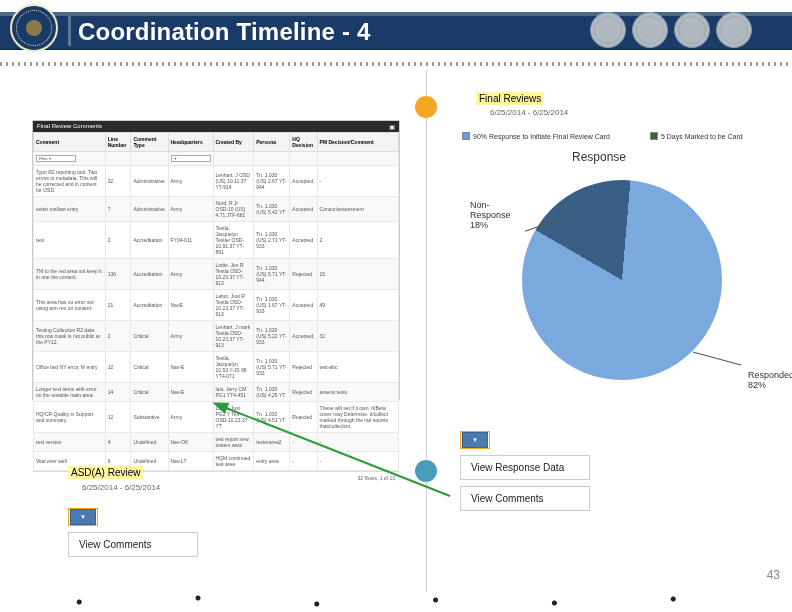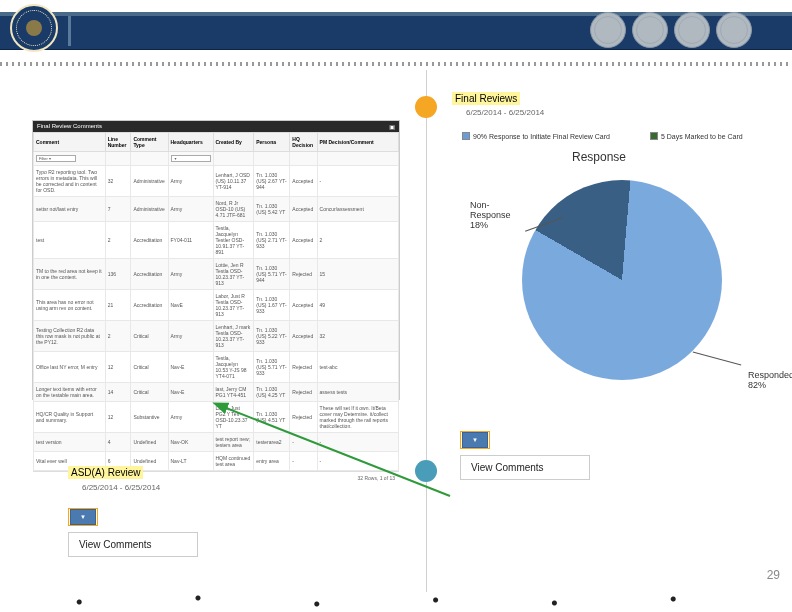--- a/index.html
+++ b/index.html
@@ -191,21 +191,21 @@
     left: 383px; top: 26px;
     background: #f5a623;
   }
   .dot-teal {
     left: 383px; top: 390px;
     background: #4a9db8;
   }
 
   .final-reviews {
     position: absolute;
-    left: 420px;
+    left: 444px;
     top: 22px;
     font-size: 10px;
   }
   .hl {
     background: #fff59d;
     padding: 1px 3px;
     display: inline-block;
   }
   .tiny-date {
     font-size: 8px;
@@ -321,20 +321,21 @@
     display: inline-block;
   }
 </style>
 </head>
 <body>
 
 <div class="header-main">
   <div class="header-bar"></div>
   <div class="dod-seal"></div>
   <div class="title-divider"></div>
+  <div class="title">Coordination Timeline - 4</div>
   <div class="mini-seal ms1"></div>
   <div class="mini-seal ms2"></div>
   <div class="mini-seal ms3"></div>
   <div class="mini-seal ms4"></div>
 </div>
 
 <div class="torn-top"></div>
 
 <div class="content">
 
@@ -518,29 +519,30 @@
         <path d="M0,0 L0,6 L8,3 z" fill="#2e9a3a"></path>
       </marker>
     </defs>
     <line x1="248" y1="96" x2="14" y2="4" stroke="#2e9a3a" stroke-width="2" marker-end="url(#arr)"></line>
   </svg>
 
   <div class="right-buttons">
     <div class="hl-box">
       <div class="small-dropdown">▾</div>
     </div>
+    <div class="view-btn">View Response Data</div>
     <div class="view-btn">View Comments</div>
   </div>
 
   <div class="left-review">
     <span class="hl" style="font-size:10px">ASD(A) Review</span>
     <div class="tiny-date">6/25/2014 - 6/25/2014</div>
     <div style="height:10px"></div>
     <div class="hl-box">
       <div class="small-dropdown">▾</div>
     </div>
     <div class="view-btn">View Comments</div>
   </div>
 
 </div>
 
-<div class="page-num">29</div>
+<div class="page-num">43</div>
 <div class="torn-bottom"></div>
 
 </body></html>

